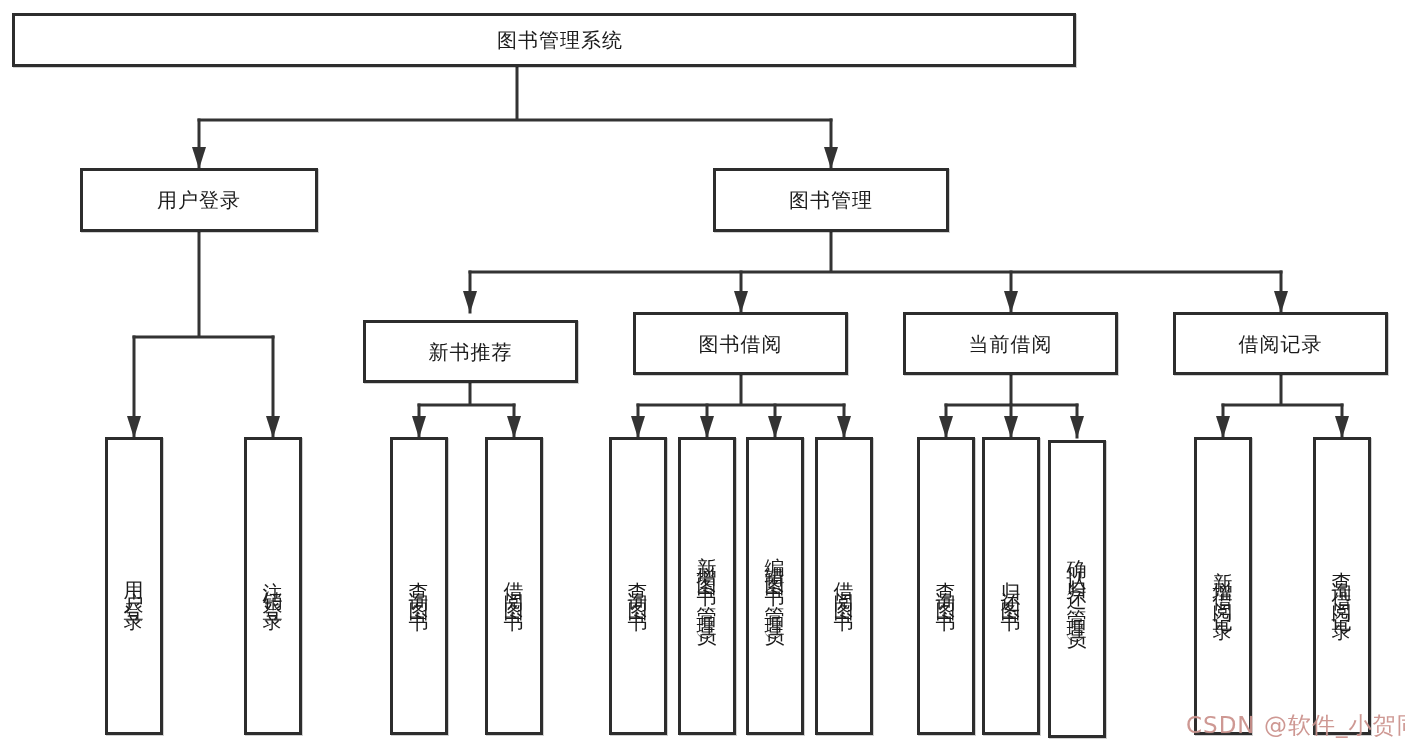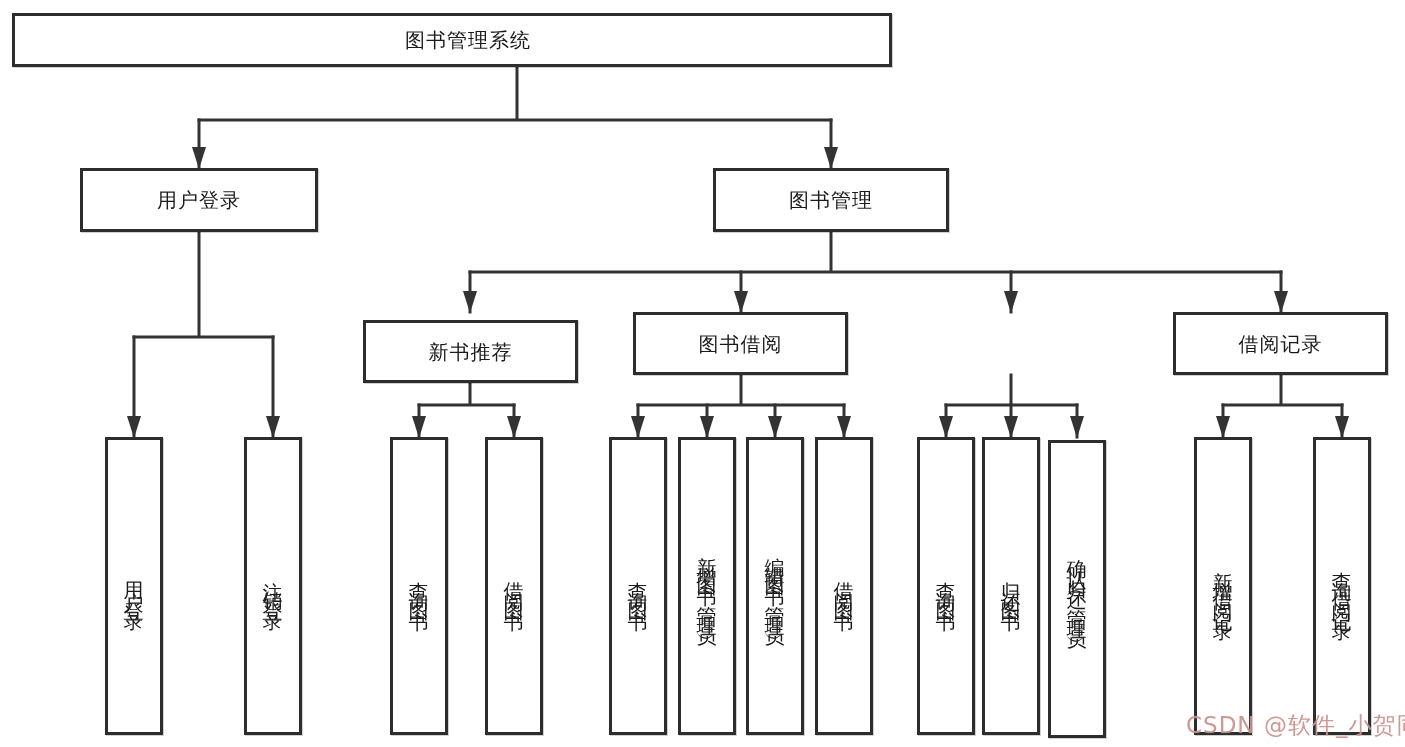--- a/index.html
+++ b/index.html
@@ -83,36 +83,39 @@
       <line x1="946" y1="405" x2="946" y2="437" marker-end="url(#arrow)"></line>
       <line x1="1011" y1="405" x2="1011" y2="437" marker-end="url(#arrow)"></line>
       <line x1="1077" y1="405" x2="1077" y2="437" marker-end="url(#arrow)"></line>
 
       <path d="M1281,375 V405 M1223,405 H1342"></path>
       <line x1="1223" y1="405" x2="1223" y2="437" marker-end="url(#arrow)"></line>
       <line x1="1342" y1="405" x2="1342" y2="437" marker-end="url(#arrow)"></line>
     </g>
   </svg>
 
-  <div class="box hbox" style="left:12px; top:13px; width:880px; height:54px;padding-left:32px;">
+  <div class="box hbox" style="left:12px; top:13px; width:1064px; height:54px;padding-left:32px;">
     <span>图书管理系统</span>
   </div>
 
   <div class="box hbox" style="left:80px; top:168px; width:238px; height:64px;">
     <span>用户登录</span>
   </div>
   <div class="box hbox" style="left:713px; top:168px; width:236px; height:64px;">
     <span>图书管理</span>
   </div>
 
   <div class="box hbox" style="left:363px; top:312px; width:215px; height:63px;margin-top:8px;">
     <span>新书推荐</span>
   </div>
   <div class="box hbox" style="left:633px; top:312px; width:215px; height:63px;font-family:Liberation Serif, serif;">
     <span>图书借阅</span>
+  </div>
+  <div class="box hbox" style="left:903px; top:312px; width:215px; height:63px;">
+    <span>当前借阅</span>
   </div>
   <div class="box hbox" style="left:1173px; top:312px; width:215px; height:63px;">
     <span>借阅记录</span>
   </div>
 
   <div class="box vbox" style="left:105px; top:437px; width:58px; height:298px;">
     <span>用户登录</span>
   </div>
   <div class="box vbox" style="left:244px; top:437px; width:58px; height:298px;">
     <span>注销登录</span>

